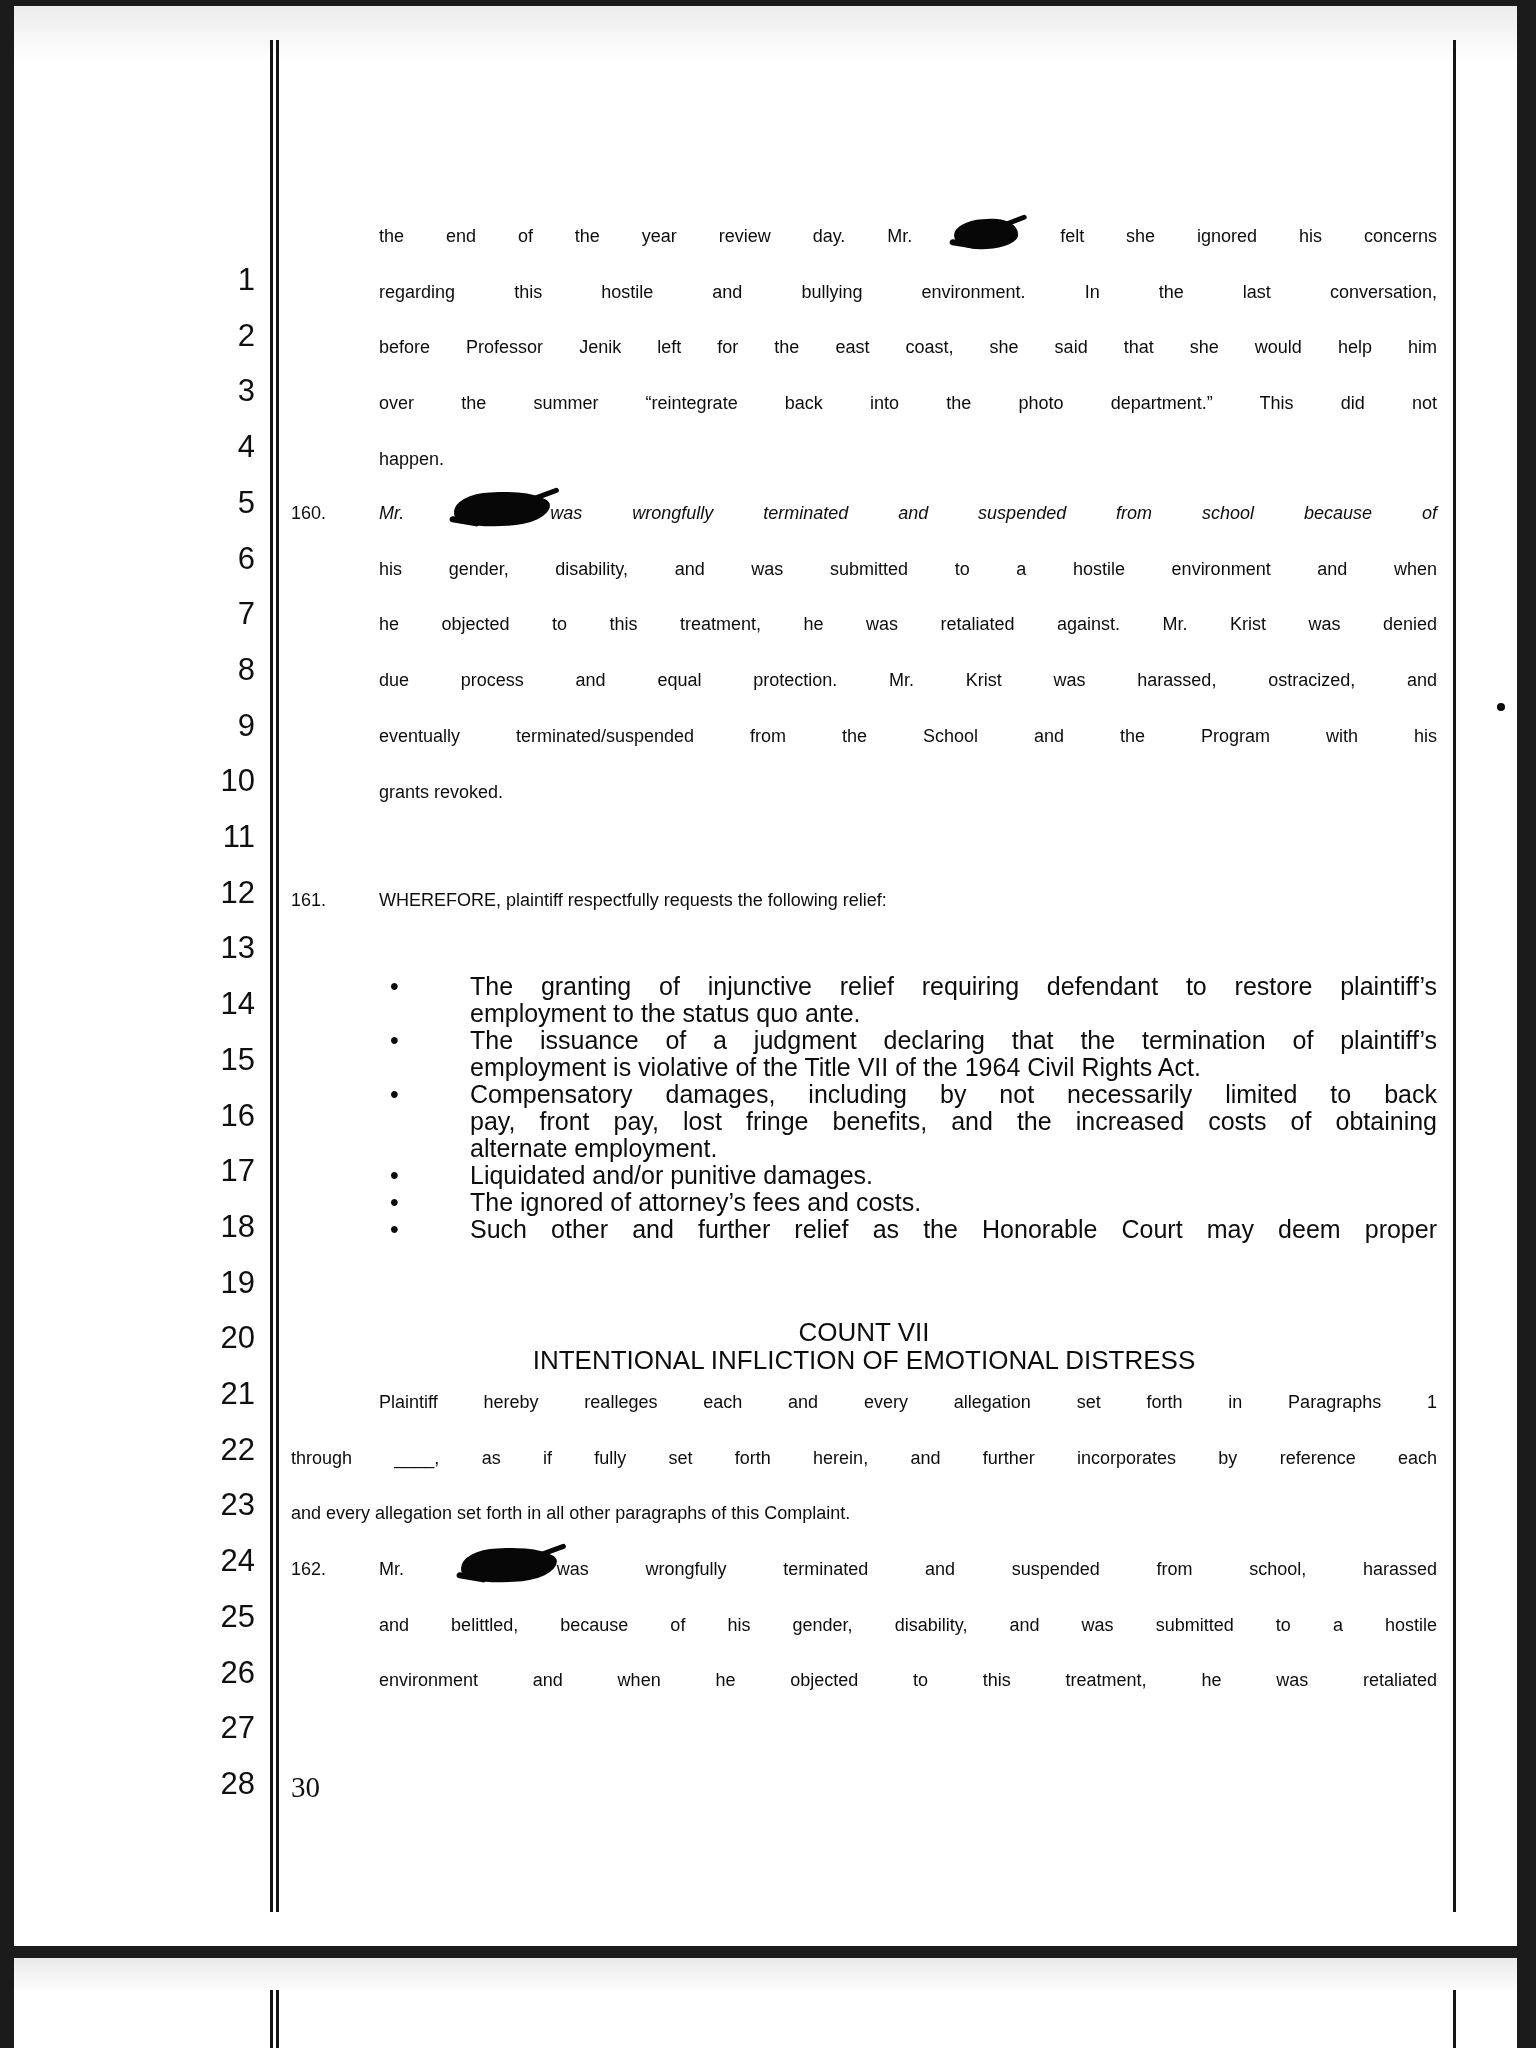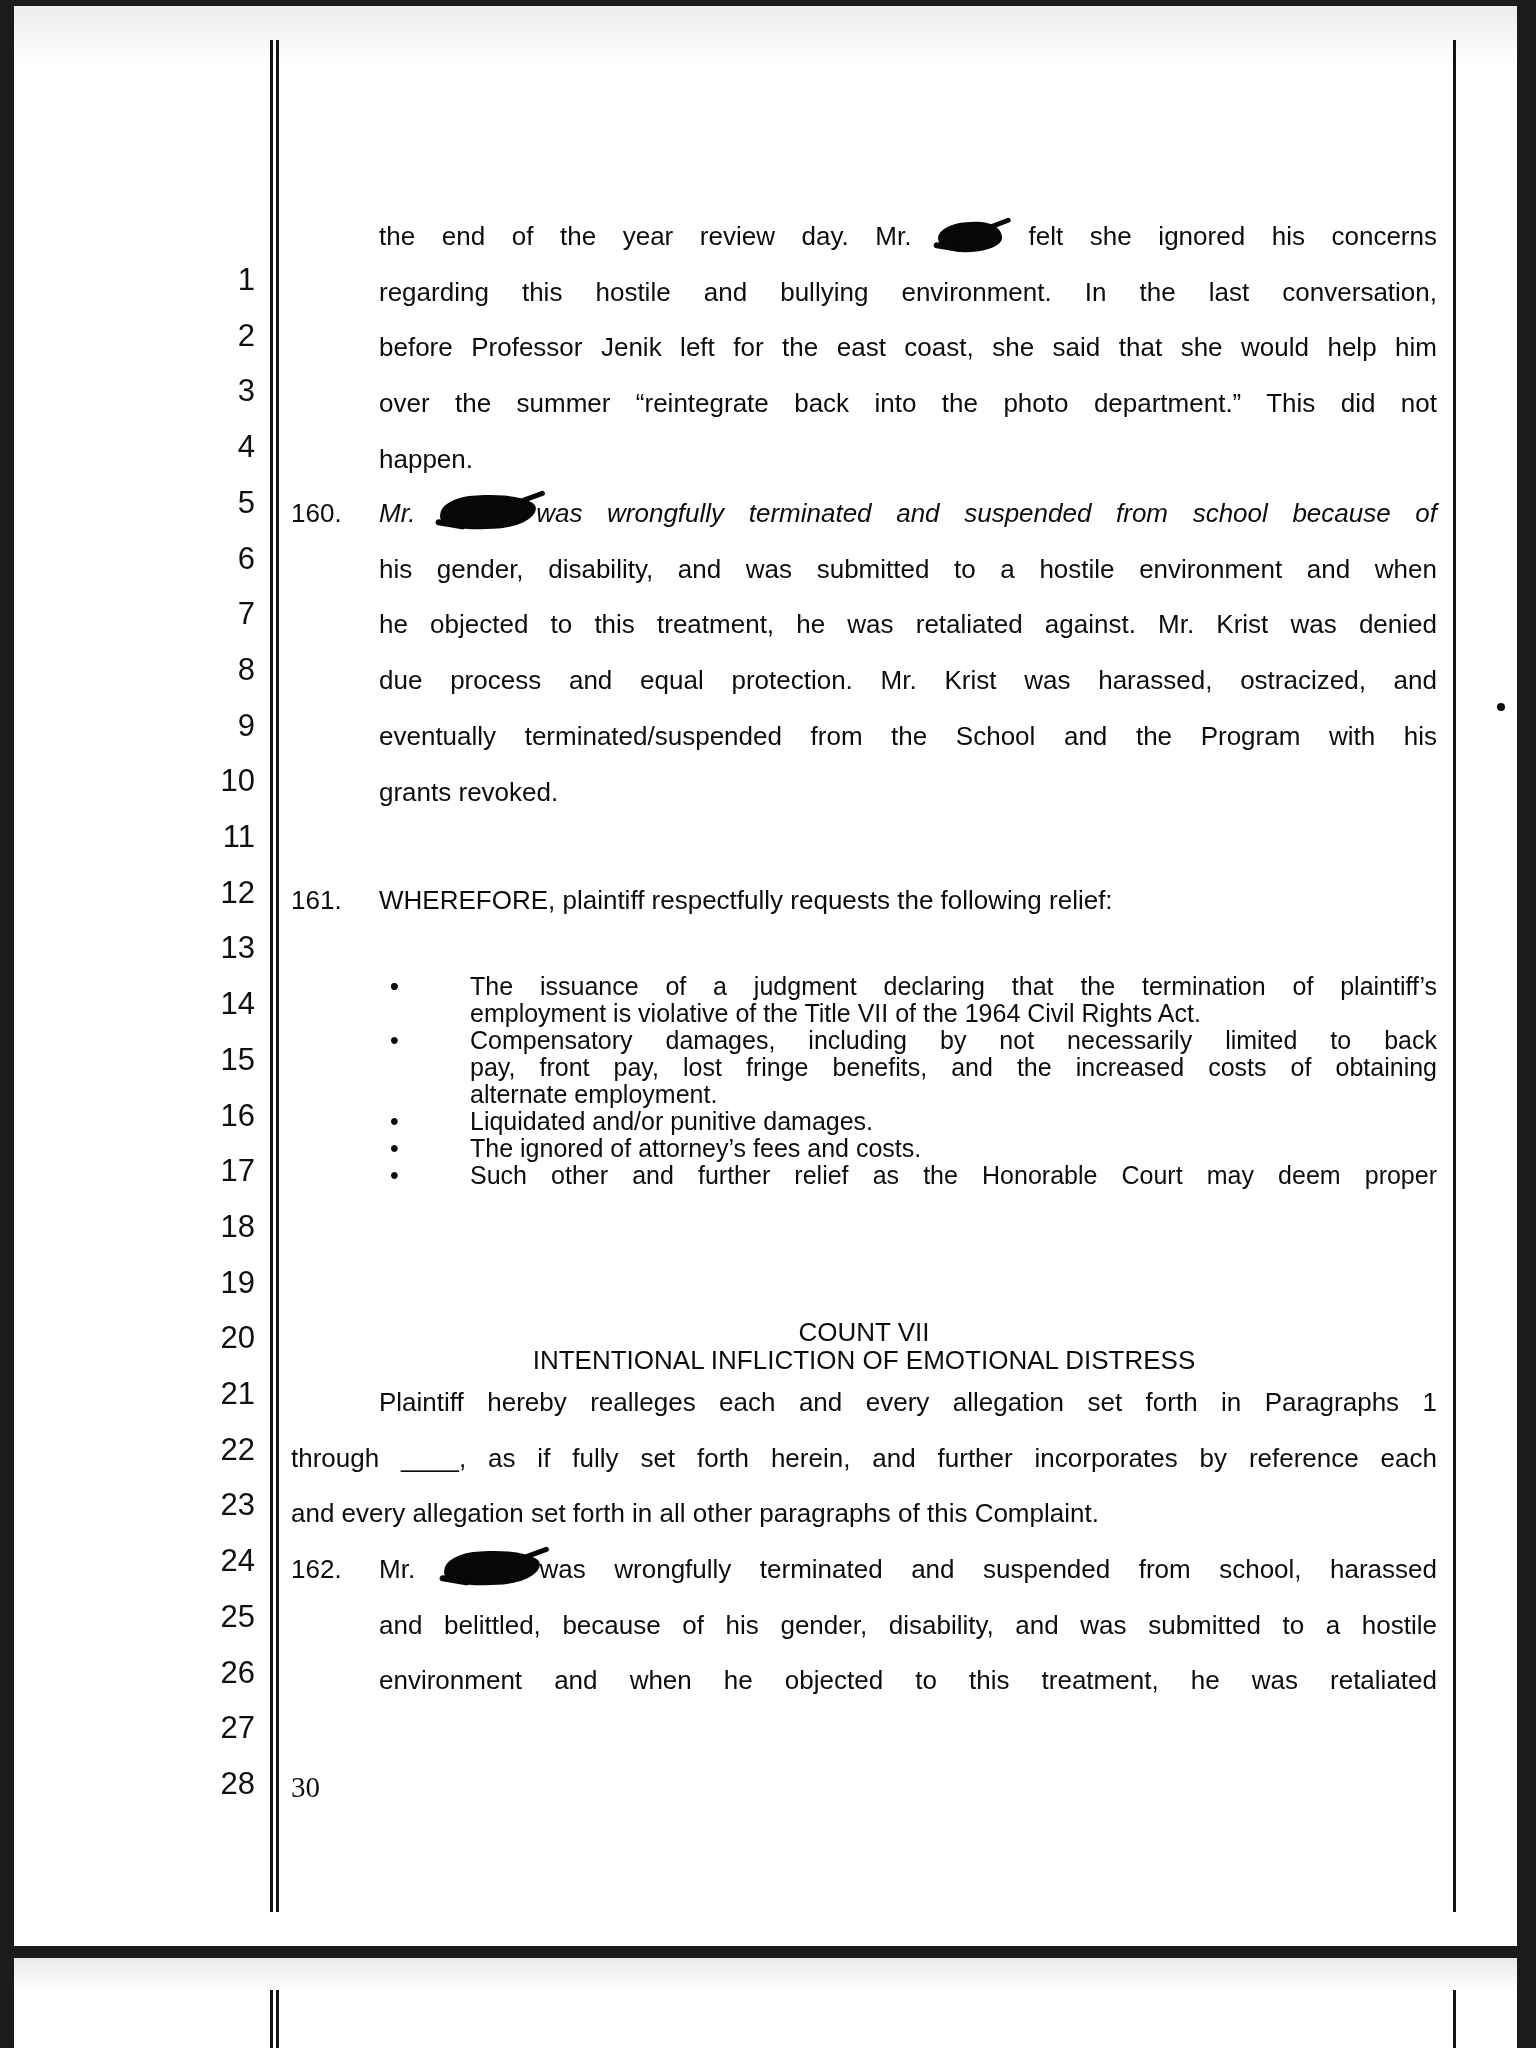--- a/index.html
+++ b/index.html
@@ -9,21 +9,21 @@
   #page1{left:14px;top:6px;width:1503px;height:1940px;
          background:linear-gradient(180deg,#ececec 0px,#ffffff 58px);}
   #page2{left:14px;top:1958px;width:1503px;height:90px;
          background:linear-gradient(180deg,#e9e9e9 0px,#ffffff 34px);}
   .vrule-double{position:absolute;width:9px;border-left:3px solid #141414;border-right:3px solid #141414;box-sizing:border-box;}
   .vrule-single{position:absolute;width:3px;background:#141414;}
   .page-indicator{position:absolute;left:46px;top:38px;font-size:30px;font-weight:600;
                   color:#9c9c9c;letter-spacing:1px;}
   .lnums{position:absolute;left:0;top:246px;width:241px;text-align:right;
          font-size:31px;line-height:55.7px;color:#101010;}
-  .para{position:absolute;left:277px;width:1146px;font-size:26px;line-height:55.7px;color:#0d0d0d;}
+  .para{position:absolute;left:277px;width:1146px;font-size:18px;line-height:55.7px;color:#0d0d0d;}
   #para-intro{top:203px;} #para-160{top:480px;} #para-161{top:867px;}
   #para-realleges{top:1369px;} #para-162{top:1536px;}
   .pnum{position:absolute;left:0;top:0;line-height:55.7px;}
   .tline{text-align:left;}
   .tline.just{text-align:justify;text-align-last:justify;}
   .bullets{position:absolute;left:277px;top:967px;width:1146px;
            font-size:25px;line-height:27px;color:#0d0d0d;}
   .bullet-item{position:relative;}
   .bullet-dot{position:absolute;left:99px;top:0;}
   .bullet-lines{margin-left:179px;width:967px;}
@@ -102,20 +102,24 @@
       </div>
 
     <div class="para" id="para-161">
         <span class="pnum">161.</span>
         <div class="tline" style="margin-left: 88px;">WHEREFORE, plaintiff respectfully requests the following relief:</div>
       </div>
 
     <div class="bullets">
         <div class="bullet-item">
           <span class="bullet-dot">•</span>
+          <div class="bullet-lines">
+            <div class="tline just">The granting of injunctive relief requiring defendant to restore plaintiff’s</div>
+            <div class="tline">employment to the status quo ante.</div>
+          </div>
         </div>
         <div class="bullet-item">
           <span class="bullet-dot">•</span>
           <div class="bullet-lines">
             <div class="tline just">The issuance of a judgment declaring that the termination of plaintiff’s</div>
             <div class="tline">employment is violative of the Title VII of the 1964 Civil Rights Act.</div>
           </div>
         </div>
         <div class="bullet-item">
           <span class="bullet-dot">•</span>

